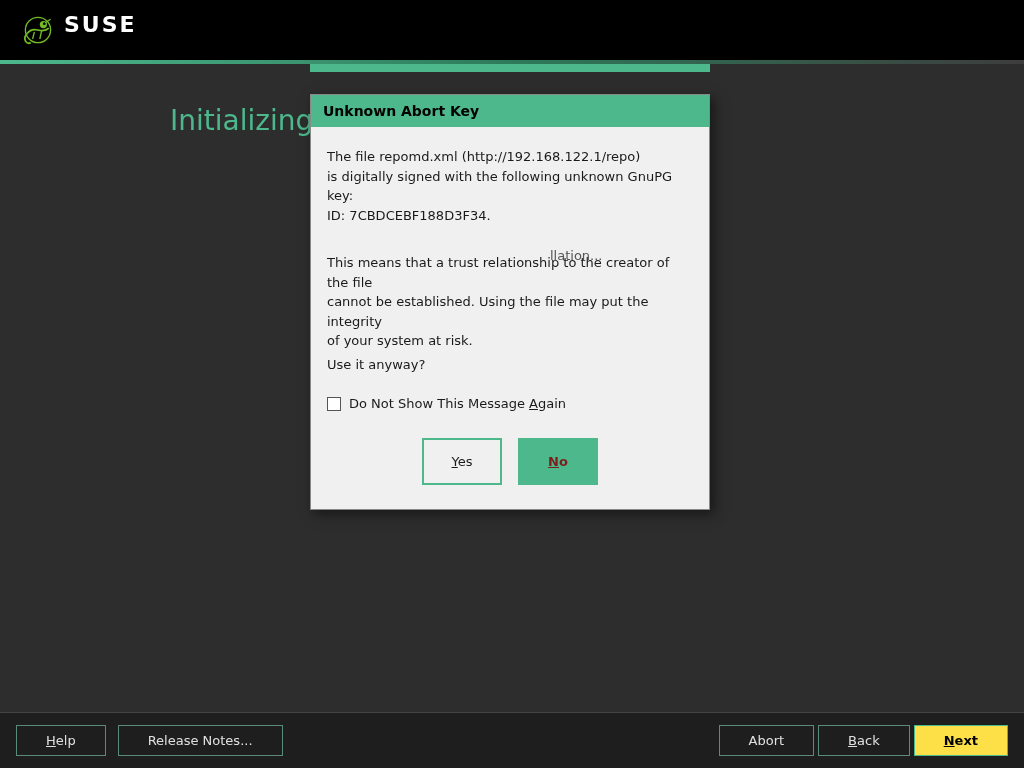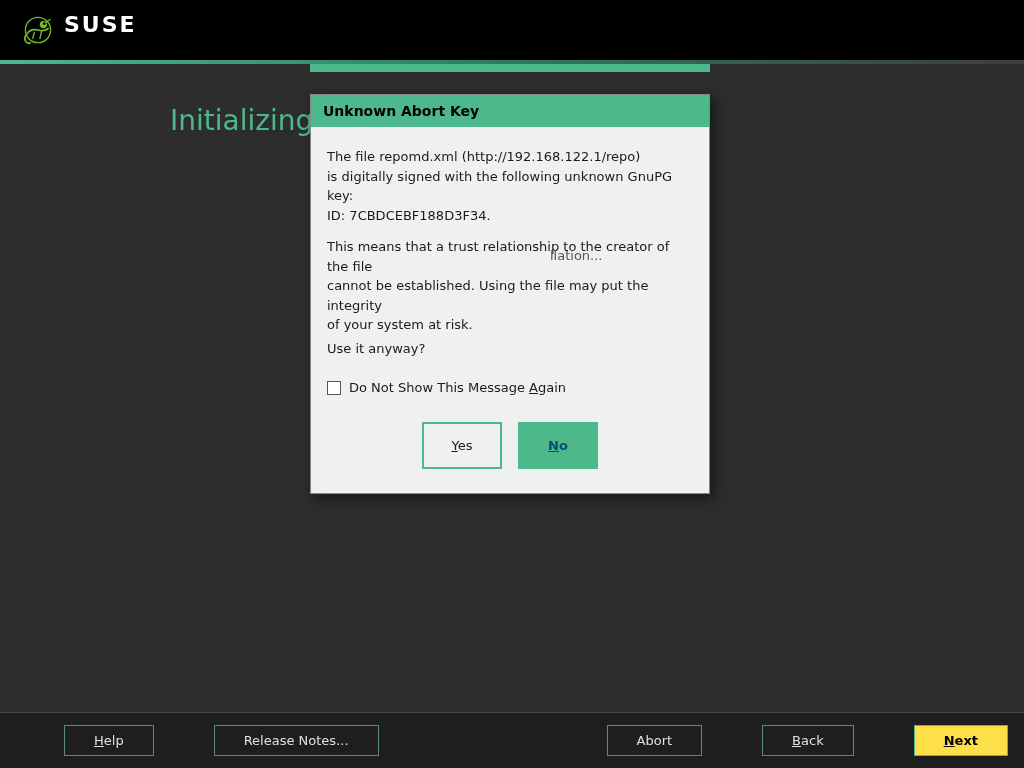--- a/index.html
+++ b/index.html
@@ -98,21 +98,21 @@
     }
 
     #dialog-body {
       padding: 20px 16px 16px 16px;
       font-size: 13px;
       color: #1a1a1a;
       line-height: 1.5;
     }
 
     #dialog-message-1 {
-      margin-bottom: 12px;
+      margin-bottom: 28px;
     }
 
     #dialog-message-2 {
       margin-bottom: 4px;
     }
 
     #dialog-question {
       margin-bottom: 20px;
     }
 
@@ -147,21 +147,21 @@
       font-size: 13px;
       cursor: pointer;
       border: 2px solid #4db88c;
       background-color: #f0f0f0;
       color: #1a1a1a;
       font-family: inherit;
     }
 
     .dialog-btn.active {
       background-color: #4db88c;
-      color: #0c4a6e;
+      color: #7f1d1d;
       font-weight: bold;
     }
 
     
     #background-text {
       position: absolute;
       top: 160px;
       left: 550px;
       color: #555;
       font-size: 13px;
@@ -182,33 +182,32 @@
       justify-content: space-between;
     }
 
     #footer-left {
       display: flex;
       gap: 12px;
     }
 
     #footer-right {
       display: flex;
-      gap: 12px;
+      gap: 4px;
     }
 
     .footer-btn {
       padding: 7px 29px;
       font-size: 13px;
       cursor: pointer;
       border: 1px solid #5a8a7a;
       background-color: transparent;
       color: #e0e0e0;
       font-family: inherit;
       min-width: 80px;
-      margin-left: 48px;
     }
 
     .footer-btn.primary {
       background-color: #fde047;
       color: #000000;
       font-weight: bold;
       border-color: #4db88c;
     }
 
     

